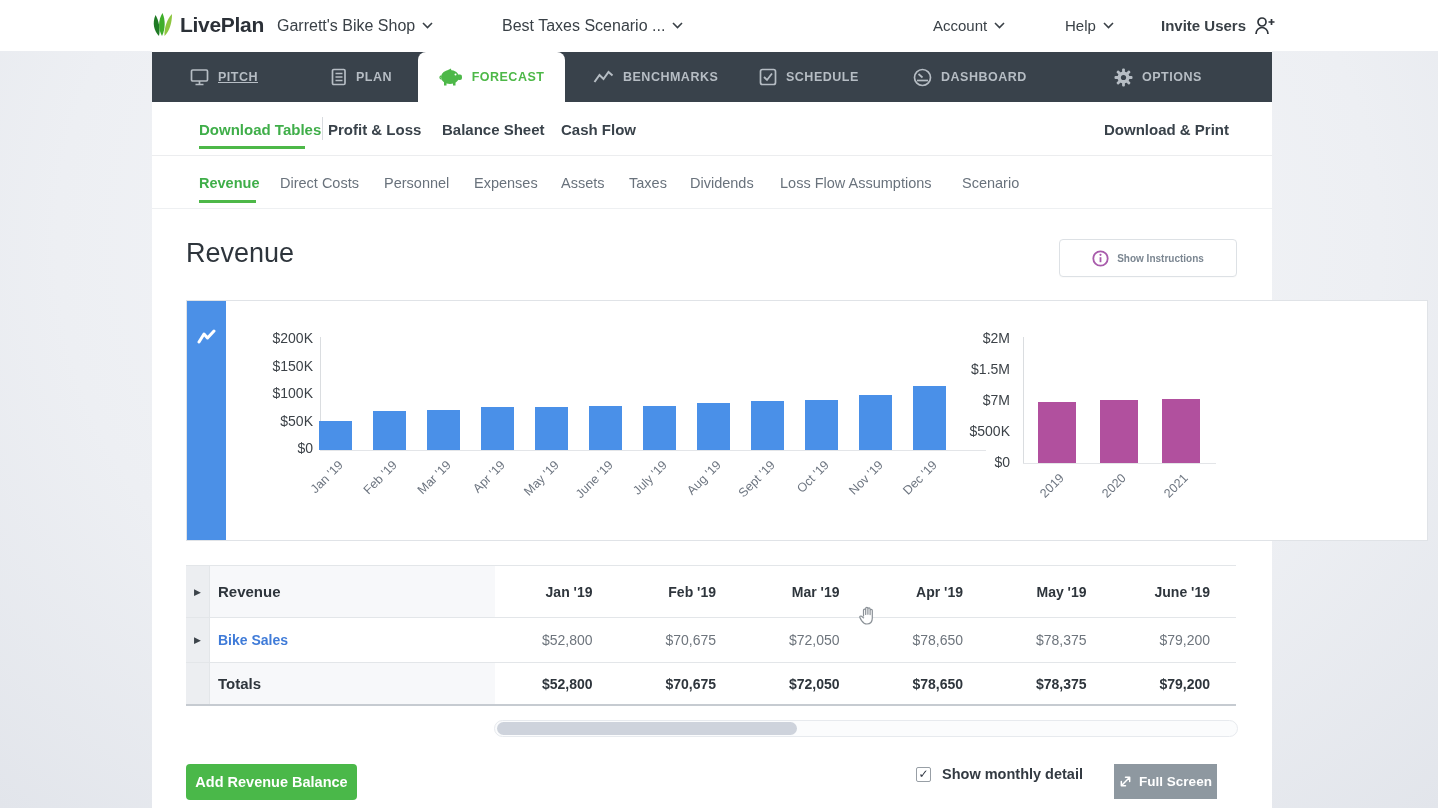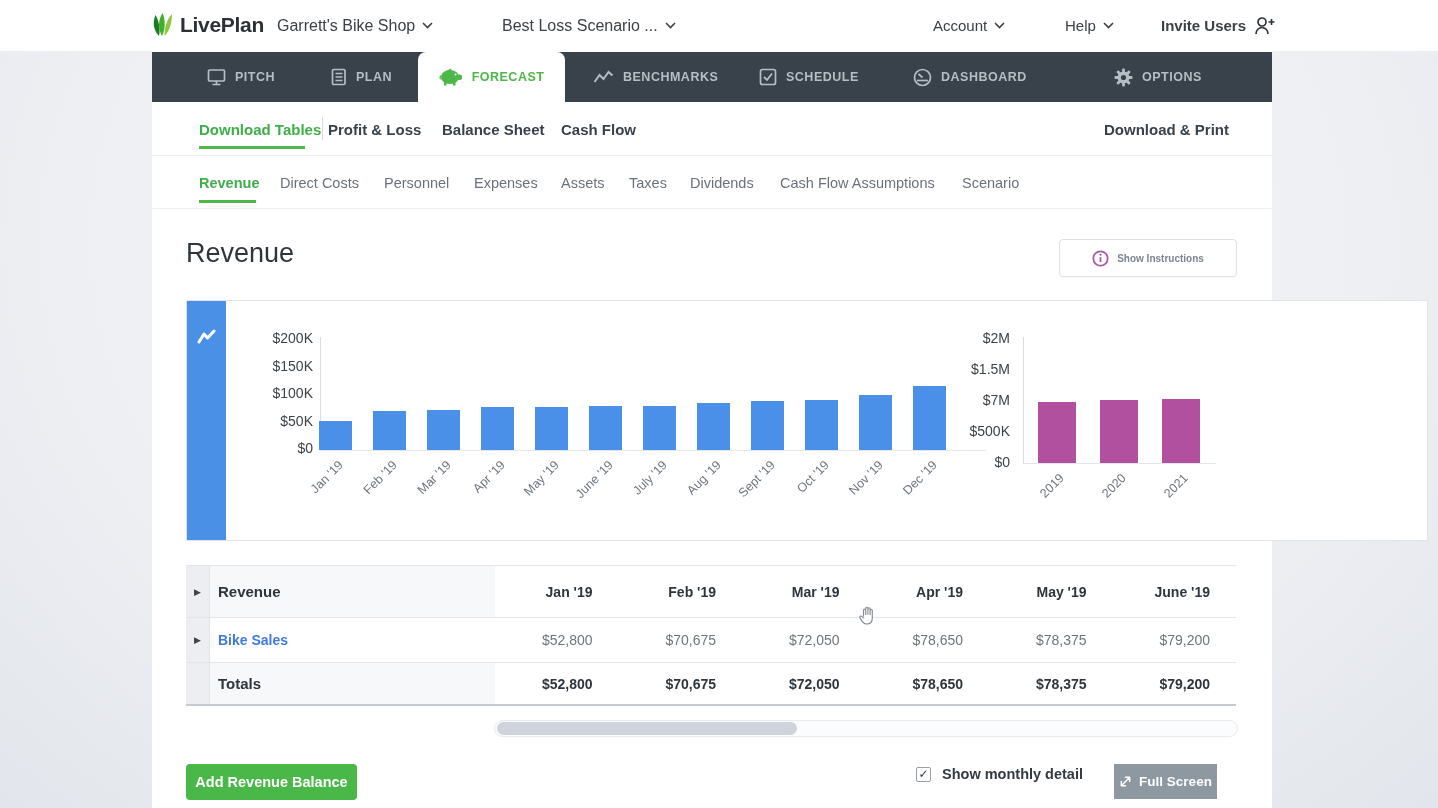--- a/index.html
+++ b/index.html
@@ -122,21 +122,21 @@
     </div>
 
     <div class="top-item" style="left:277px;">
       <span>Garrett's Bike Shop</span>
       <svg class="chev" viewBox="0 0 11 7">
         <polyline points="1,1 5.5,5.5 10,1" fill="none" stroke="#3a4147" stroke-width="1.6"></polyline>
         </svg>
     </div>
 
     <div class="top-item" style="left:502px;">
-      <span>Best Loss Scenario ...</span>
+      <span>Best Taxes Scenario ...</span>
       <svg class="chev" viewBox="0 0 11 7">
         <polyline points="1,1 5.5,5.5 10,1" fill="none" stroke="#3a4147" stroke-width="1.6"></polyline>
         </svg>
     </div>
 
     <div class="top-item small" style="left:933px;">
       <span>Account</span>
       <svg class="chev" viewBox="0 0 11 7">
         <polyline points="1,1 5.5,5.5 10,1" fill="none" stroke="#3a4147" stroke-width="1.6"></polyline>
         </svg>
@@ -155,21 +155,21 @@
         <circle cx="9" cy="7" r="4" fill="none" stroke="#2f353b" stroke-width="1.7"></circle>
         <path d="M3 19 c0-4 3-6.5 6-6.5 s6 2.5 6 6.5" fill="none" stroke="#2f353b" stroke-width="1.7"></path>
         <path d="M18.5 4 v6 M15.5 7 h6" stroke="#2f353b" stroke-width="1.7"></path>
       </svg>
     </div>
   </div>
 
   <div class="white-col"></div>
 
   <div class="main-nav">
-    <div class="nav-tab" style="left:55px;">
+    <div class="nav-tab" style="left:38px;text-decoration:underline;">
       <svg width="19" height="18" viewBox="0 0 19 18">
         <rect x="1.5" y="2" width="16" height="11" rx="1.2" fill="none" stroke="#b6bdc4" stroke-width="1.7"></rect>
         <path d="M9.5 13 v3 M5.5 16.5 h8" stroke="#b6bdc4" stroke-width="1.7"></path>
       </svg>
       <span>PITCH</span>
     </div>
     <div class="nav-tab" style="left:178px;">
       <svg width="17" height="18" viewBox="0 0 17 18">
         <rect x="2.5" y="1.5" width="12.5" height="15" rx="1.2" fill="none" stroke="#b6bdc4" stroke-width="1.7"></rect>
         <path d="M5.5 5.5 h7 M5.5 9 h7 M5.5 12.5 h7" stroke="#b6bdc4" stroke-width="1.4"></path>
@@ -263,21 +263,21 @@
     <div class="secnav-item" style="left:409px;">
       <span>Assets</span>
     </div>
     <div class="secnav-item" style="left:477px;">
       <span>Taxes</span>
     </div>
     <div class="secnav-item" style="left:538px;">
       <span>Dividends</span>
     </div>
     <div class="secnav-item" style="left:628px;">
-      <span>Cash Flow Assumptions</span>
+      <span>Loss Flow Assumptions</span>
     </div>
     <div class="secnav-item" style="left:810px;">
       <span>Scenario</span>
     </div>
   </div>
 
   <div class="page-title">Revenue</div>
   <div class="show-instr">
     <svg width="17" height="17" viewBox="0 0 17 17">
       <circle cx="8.5" cy="8.5" r="7.2" fill="none" stroke="#a85bab" stroke-width="1.8"></circle>

